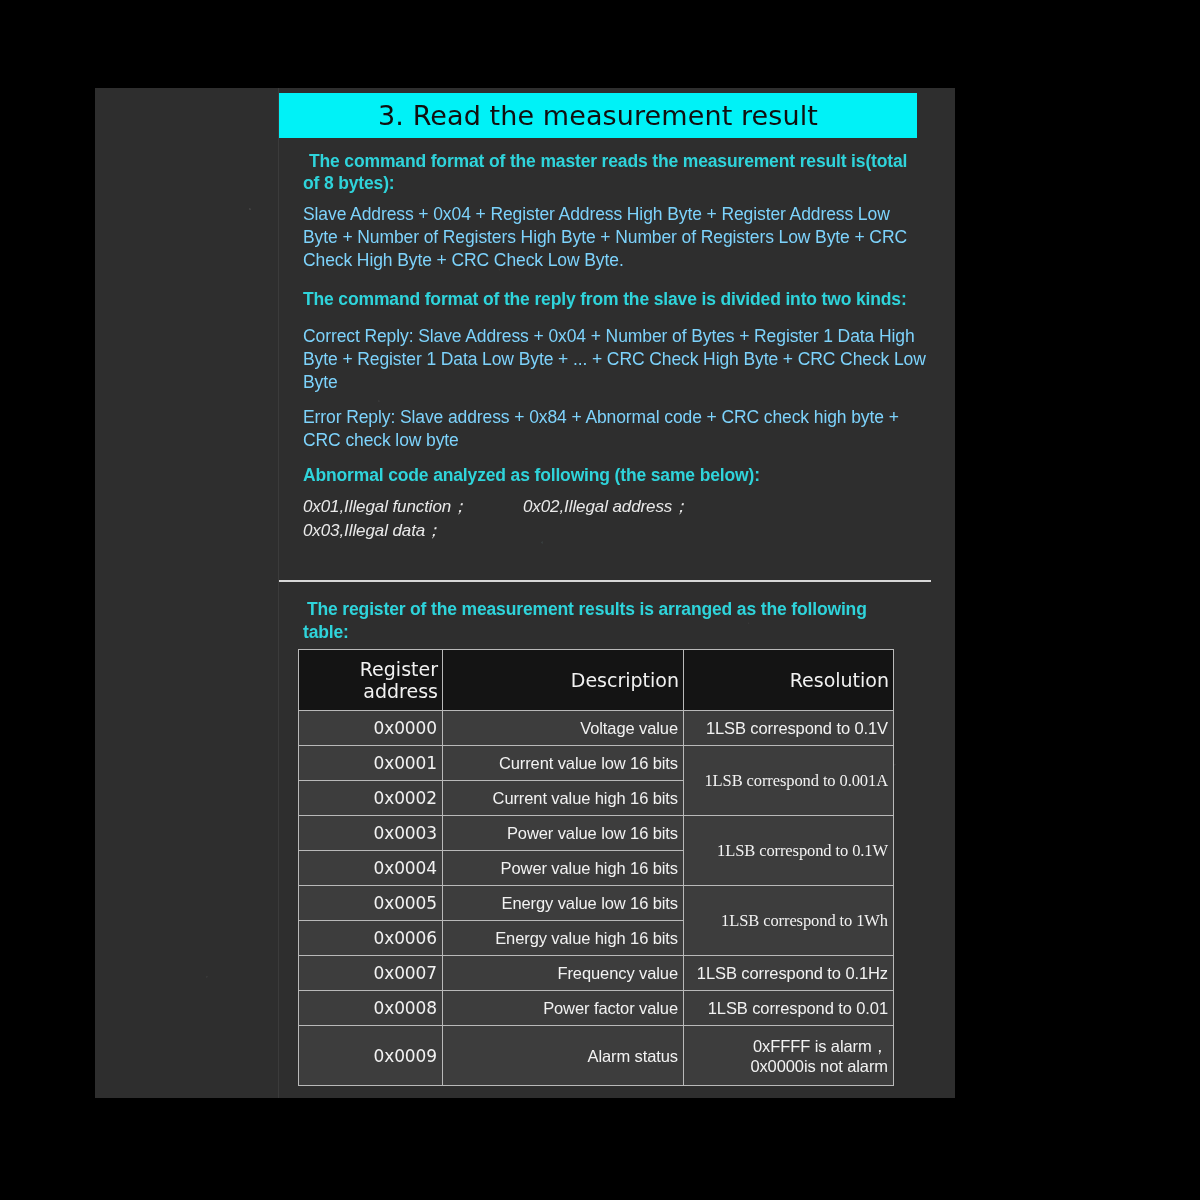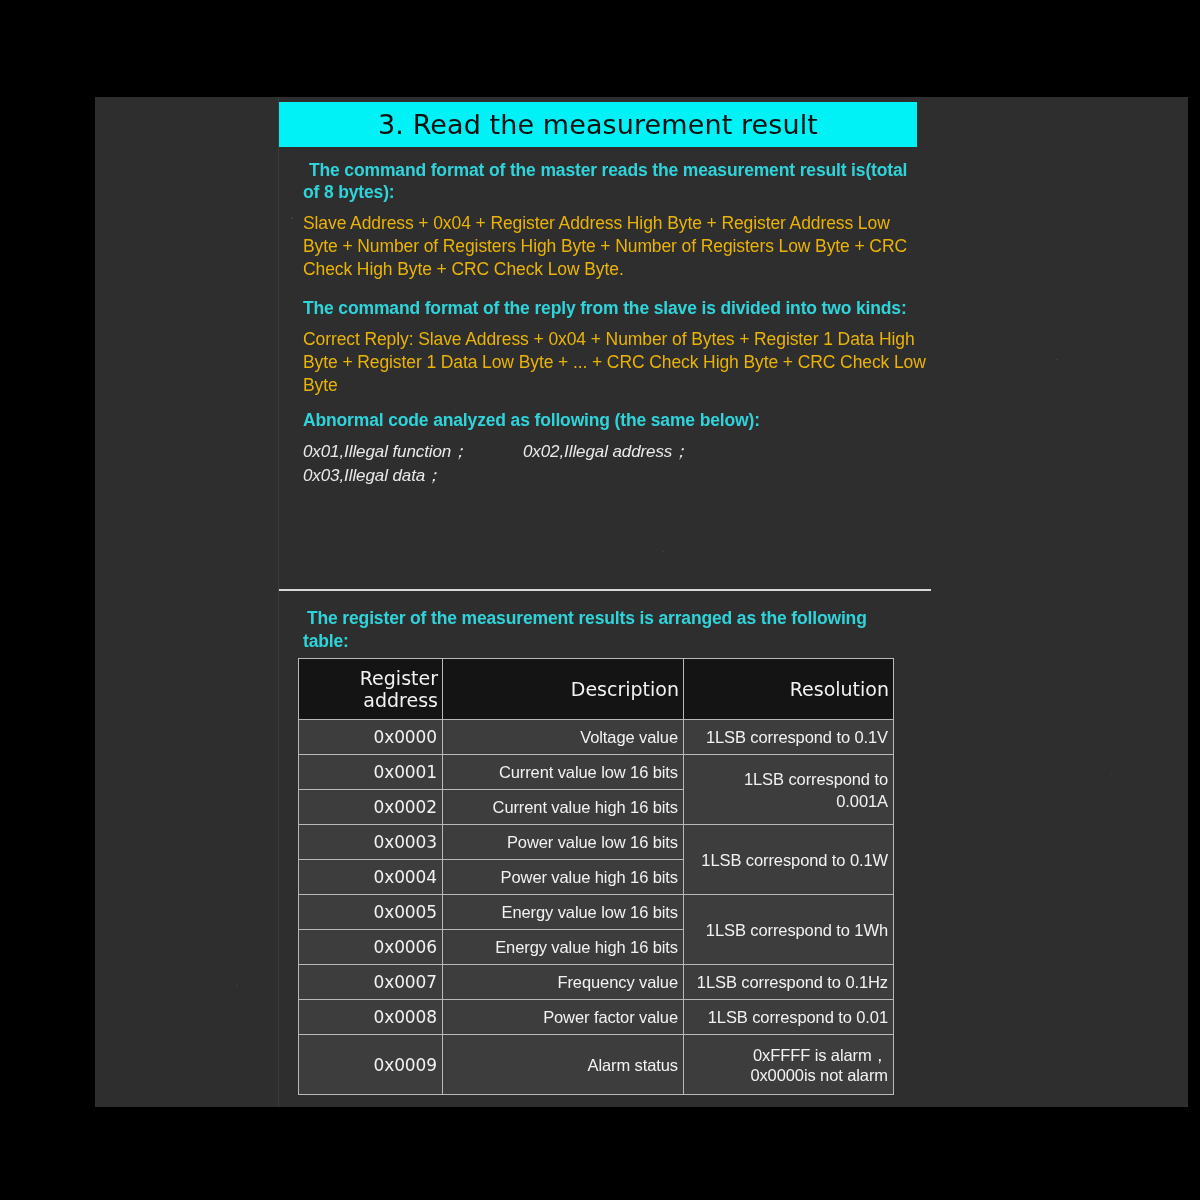--- a/index.html
+++ b/index.html
@@ -13,22 +13,22 @@
 
   body {
     font-family: "Liberation Sans", sans-serif;
     position: relative;
   }
 
   
   .page {
     position: absolute;
     left: 95px;
-    top: 97px;
-    width: 1093px;
+    top: 88px;
+    width: 860px;
     height: 1010px;
     background: #2e2e2e;
     overflow: hidden;
   }
 
   
   .speckle {
     position: absolute;
     inset: 0;
     pointer-events: none;
@@ -97,25 +97,25 @@
   }
 
   .h-teal {
     color: #2fd4db;
     font-weight: bold;
     font-size: 17.5px;
     line-height: 22px;
     margin-bottom: 9px;
     letter-spacing: -0.15px;
   }
-  .h-teal.loose { line-height: 31px; margin-bottom: 4px; }
+  .h-teal.loose { line-height: 31px; margin-bottom: 10px; }
   .h-teal.indent { text-indent: 6px; }
 
   .p-body {
-    color: #eab308;
+    color: #7dd3fc;
     font-size: 17.5px;
     line-height: 23px;
     margin-bottom: 12px;
     letter-spacing: -0.1px;
     font-weight: 400;
   }
 
   
   .code-grid {
     display: grid;
@@ -190,21 +190,21 @@
     line-height: 20px;
     height: 35px;
     padding: 3px 5px;
     letter-spacing: -0.1px;
   }
   .reg-table tbody td.addr {
     font-size: 17px;
     font-family: "DejaVu Sans", sans-serif;
   }
   .reg-table tbody tr.tall td { height: 60px; margin-top: 32px; }
-  .reg-table tbody td.res-2 { line-height: 22px; }
+  .reg-table tbody td.res-2 { line-height: 22px; font-family: Liberation Serif, serif; }
 </style>
 </head>
 <body>
 
 <div class="page">
   <div class="speckle"></div>
 
   <div class="col-divider"></div>
 
   <div class="content">
@@ -216,20 +216,21 @@
     <div class="body-block">
 
       <div class="h-teal indent">The command format of the master reads the measurement result is(total of 8 bytes):</div>
 
       <div class="p-body">Slave Address + 0x04 + Register Address High Byte + Register Address Low Byte + Number of Registers High Byte + Number of Registers Low Byte + CRC Check High Byte + CRC Check Low Byte.</div>
 
       <div class="h-teal loose">The command format of the reply from the slave is divided into two kinds:</div>
 
       <div class="p-body">Correct Reply: Slave Address + 0x04 + Number of Bytes + Register 1 Data High Byte + Register 1 Data Low Byte + ... + CRC Check High Byte + CRC Check Low Byte</div>
 
+      <div class="p-body">Error Reply: Slave address + 0x84 + Abnormal code + CRC check high byte + CRC check low byte</div>
 
       <div class="h-teal">Abnormal code analyzed as following (the same below):</div>
 
       <div class="code-grid">
         <span>0x01,Illegal function；</span>
         <span>0x02,Illegal address；</span>
         <span>0x03,Illegal data；</span>
       </div>
     </div>
 

